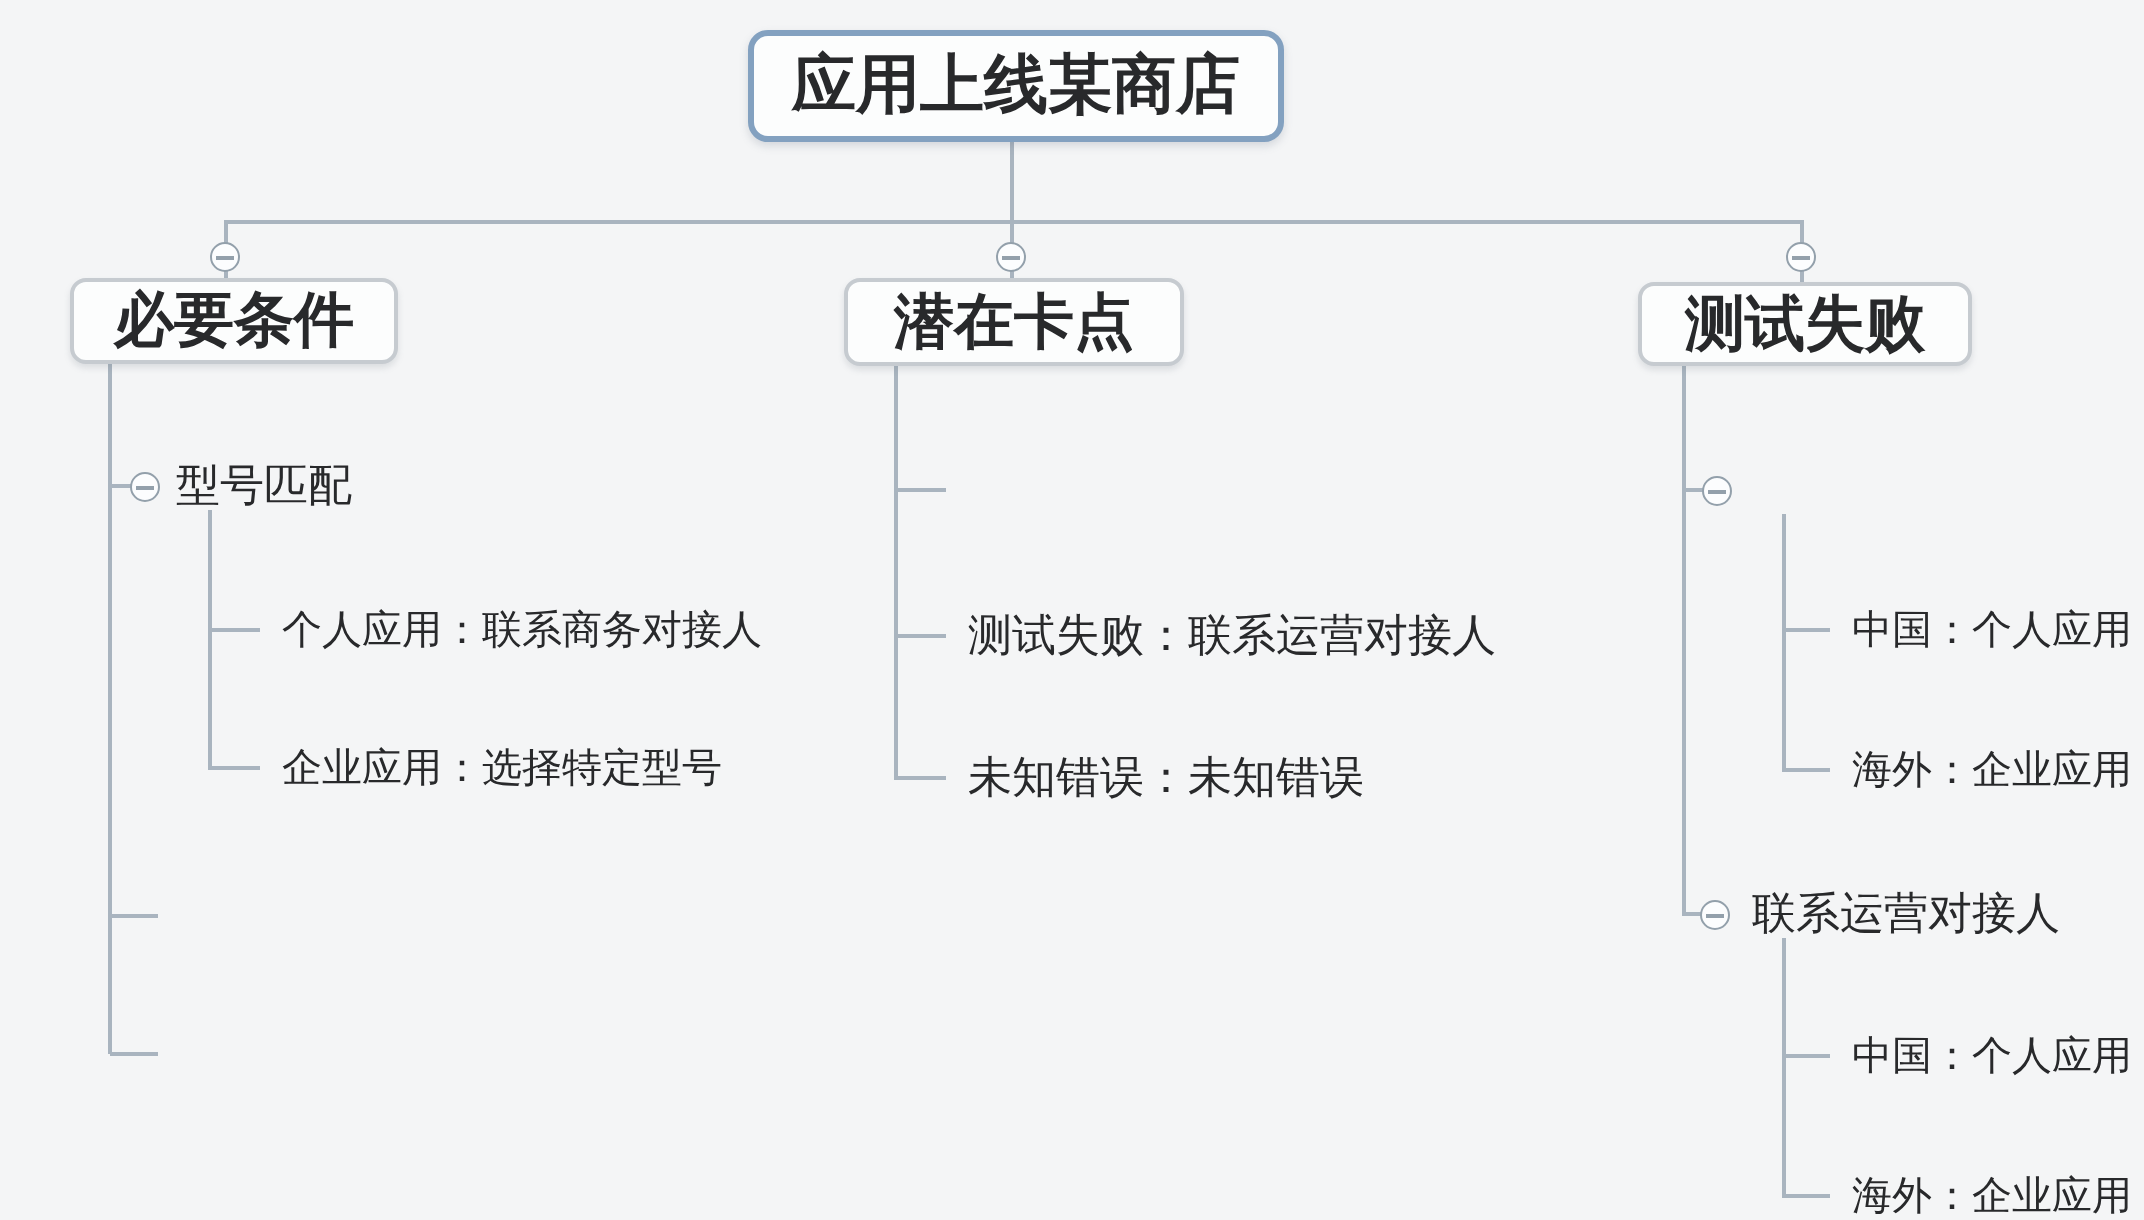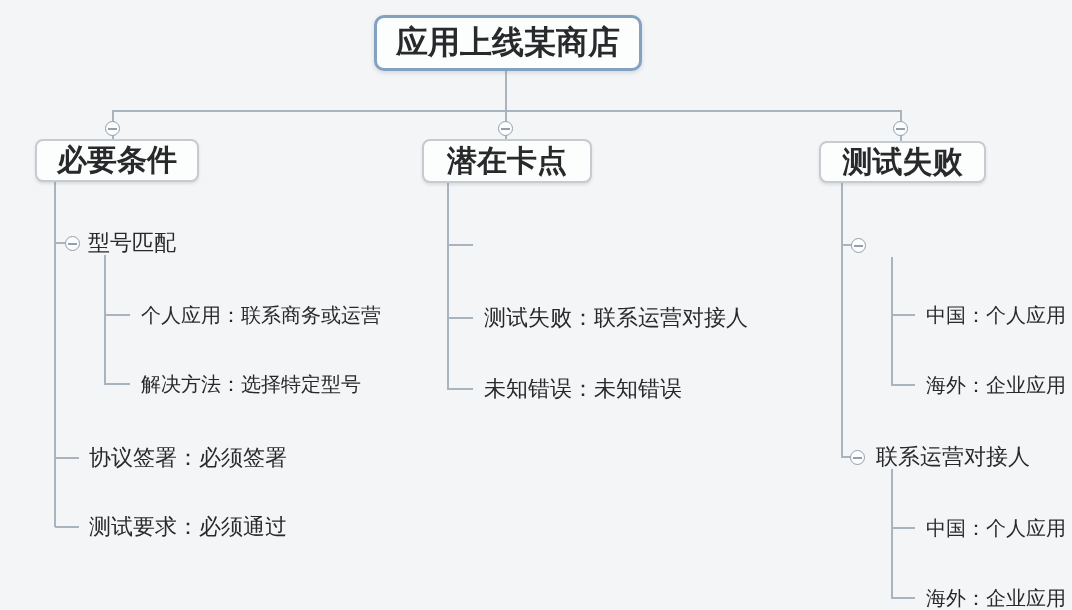--- a/index.html
+++ b/index.html
@@ -84,24 +84,22 @@
 
   <div class="box root-box" style="left:374px;top:15px;width:268px;height:56px;">应用上线某商店</div>
 
   <div class="box branch-box" style="left:35px;top:139px;width:164px;height:43px;">必要条件</div>
 
   <div class="box branch-box" style="left:422px;top:139px;width:170px;height:44px;">潜在卡点</div>
 
   <div class="box branch-box" style="left:819px;top:141px;width:167px;height:42px;">测试失败</div>
 
   <div class="node lv2" style="left:88px;top:243px;">型号匹配</div>
-  <div class="node lv3" style="left:141px;top:315px;">个人应用：联系商务或运营</div>
-  <div class="node lv3" style="left:141px;top:384px;">解决方法：选择特定型号</div>
-  <div class="node lv2" style="left:89px;top:458px;">协议签署：必须签署</div>
-  <div class="node lv2" style="left:89px;top:527px;">测试要求：必须通过</div>
+  <div class="node lv3" style="left:141px;top:315px;">个人应用：联系商务对接人</div>
+  <div class="node lv3" style="left:141px;top:384px;">企业应用：选择特定型号</div>
 
   <div class="node lv2" style="left:484px;top:318px;">测试失败：联系运营对接人</div>
   <div class="node lv2" style="left:484px;top:389px;">未知错误：未知错误</div>
 
   <div class="node lv3" style="left:926px;top:315px;">中国：个人应用</div>
   <div class="node lv3" style="left:926px;top:385px;">海外：企业应用</div>
   <div class="node lv2" style="left:876px;top:457px;">联系运营对接人</div>
   <div class="node lv3" style="left:926px;top:528px;">中国：个人应用</div>
   <div class="node lv3" style="left:926px;top:598px;">
     <span>海外：企业应用</span><span>（</span>

